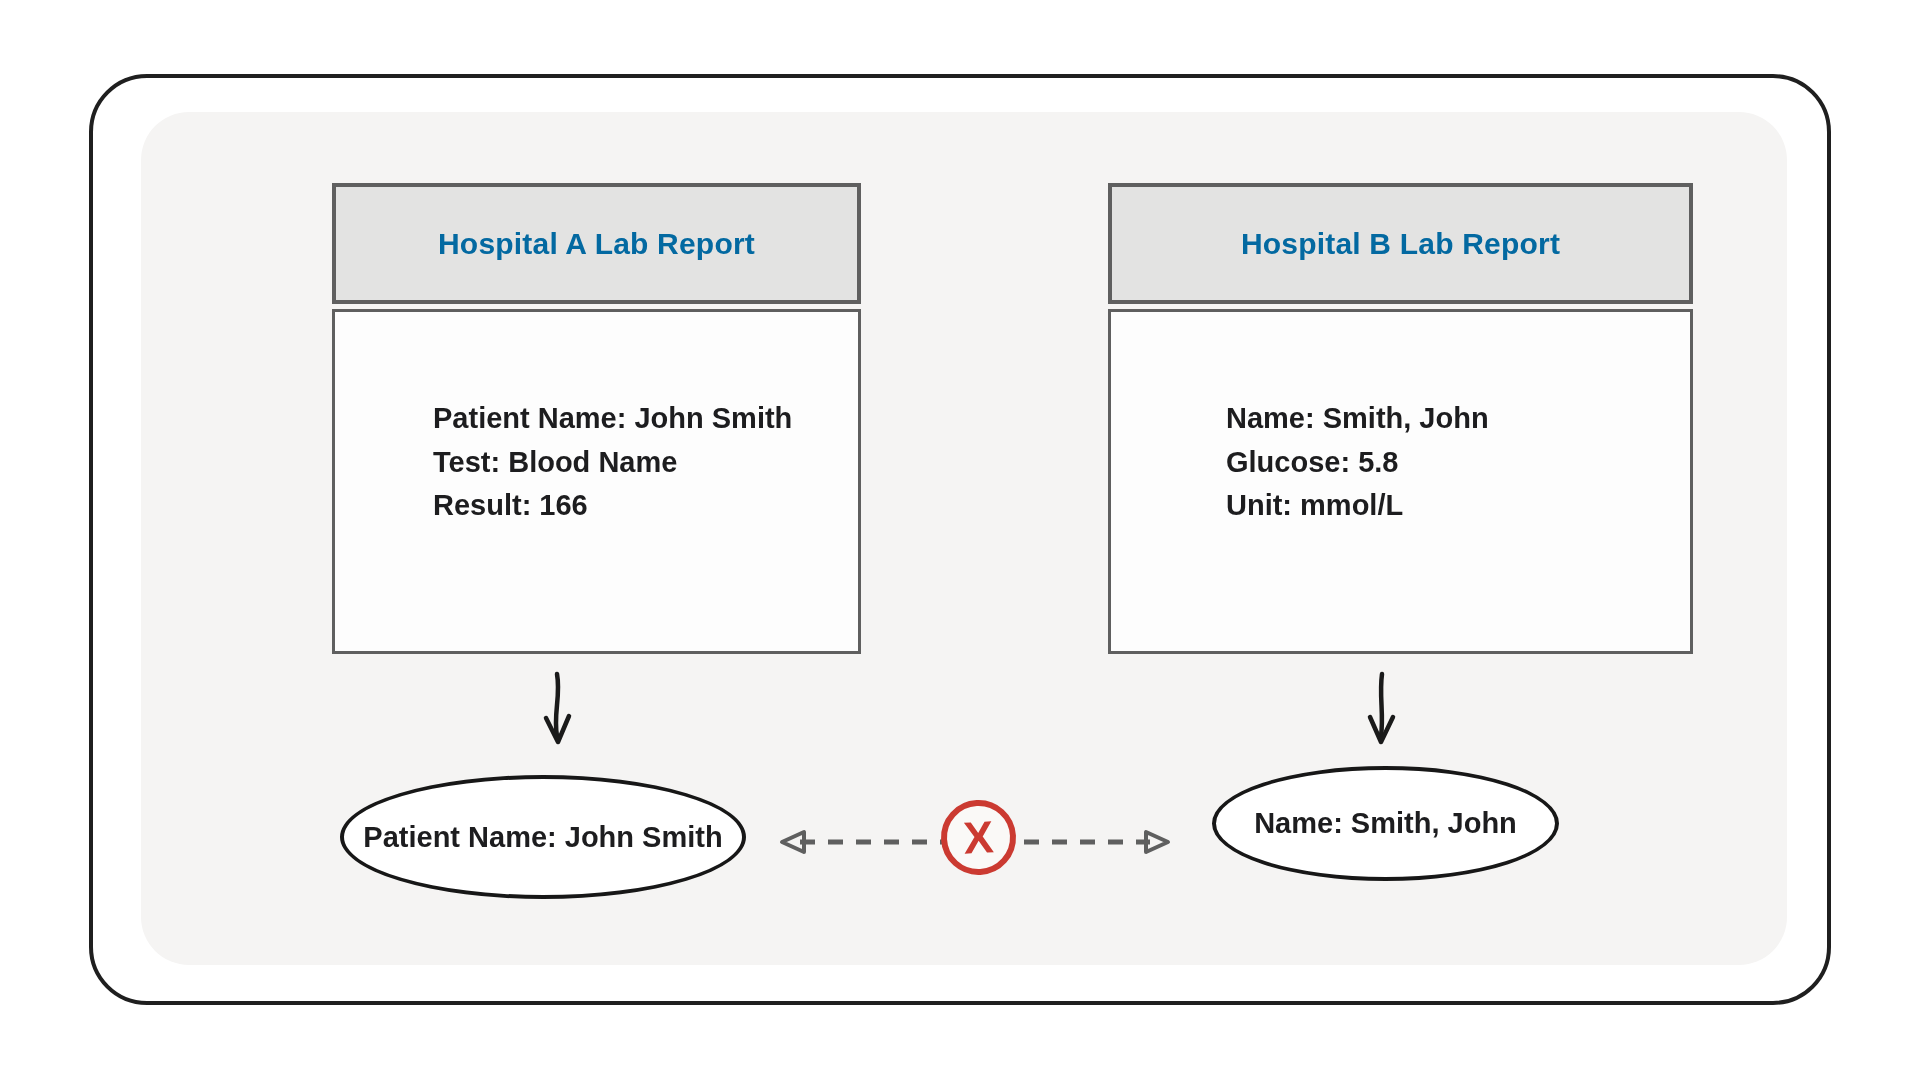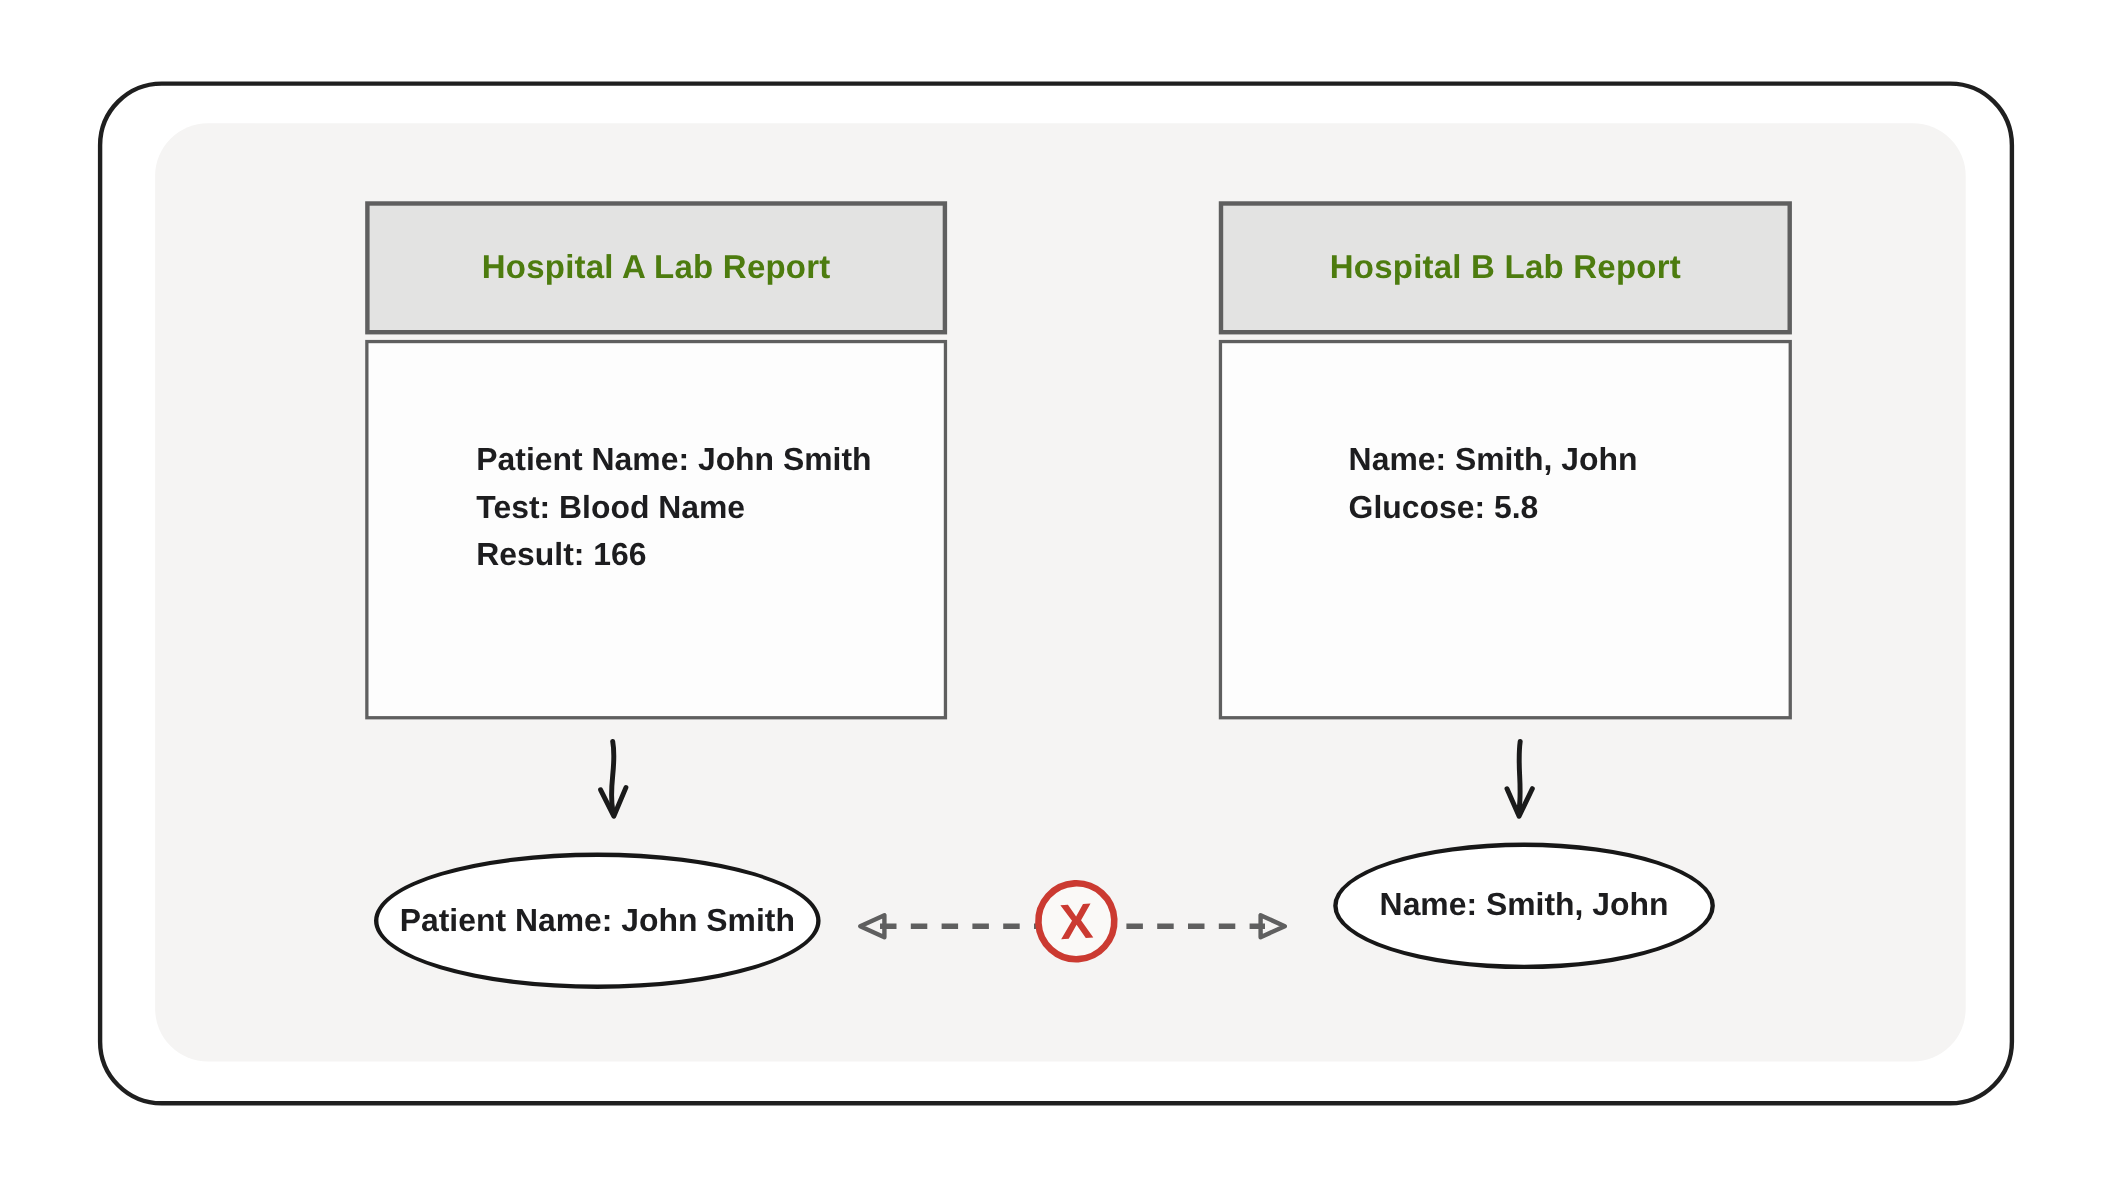--- a/index.html
+++ b/index.html
@@ -28,32 +28,32 @@
     left: 141px; top: 112px;
     width: 1646px; height: 853px;
     background: #f5f4f3;
     border-radius: 48px;
   }
   .card {
     position: absolute;
     top: 183px;
   }
   .card-a { left: 332px; width: 529px; }
-  .card-b { left: 1108px; width: 521px; }
+  .card-b { left: 1108px; width: 585px; }
   .card-header {
     height: 121px;
     background: #e3e3e2;
     border: 4px solid #5f5f5f;
     display: flex;
     align-items: center;
     justify-content: center;
     font-size: 30px;
     font-weight: 700;
     letter-spacing: 0.2px;
-    color: #4d7c0f;
+    color: #0369a1;
   }
   .card-body {
     margin-top: 5px;
     height: 345px;
     background: #fdfdfd;
     border: 3px solid #5f5f5f;
     padding-top: 85px;
   }
   .card-a .card-body { padding-left: 98px; }
   .card-b .card-body { padding-left: 115px; }
@@ -125,20 +125,21 @@
     </div>
   </div>
 
   <div class="card card-b">
     <div class="card-header">
       <span>Hospital B Lab Report</span>
     </div>
     <div class="card-body">
       <div class="card-line">Name: Smith, John</div>
       <div class="card-line">Glucose: 5.8</div>
+      <div class="card-line">Unit: mmol/L</div>
     </div>
   </div>
 
   <svg class="down-arrow down-arrow-left" viewBox="0 0 44 88">
     <path d="M21,4 C25,26 17,44 21,66" fill="none" stroke="#1a1a1a" stroke-width="4.5" stroke-linecap="round"></path>
     <polyline points="10,48 22,72 33,46" fill="none" stroke="#1a1a1a" stroke-width="4.5" stroke-linecap="round" stroke-linejoin="round"></polyline>
   </svg>
 
   <svg class="down-arrow down-arrow-right" viewBox="0 0 44 88">
     <path d="M22,4 C19,26 24,44 21,66" fill="none" stroke="#1a1a1a" stroke-width="4.5" stroke-linecap="round"></path>

